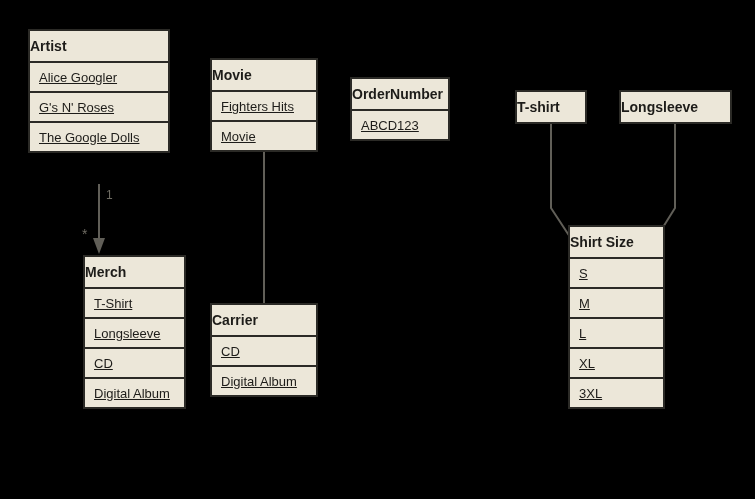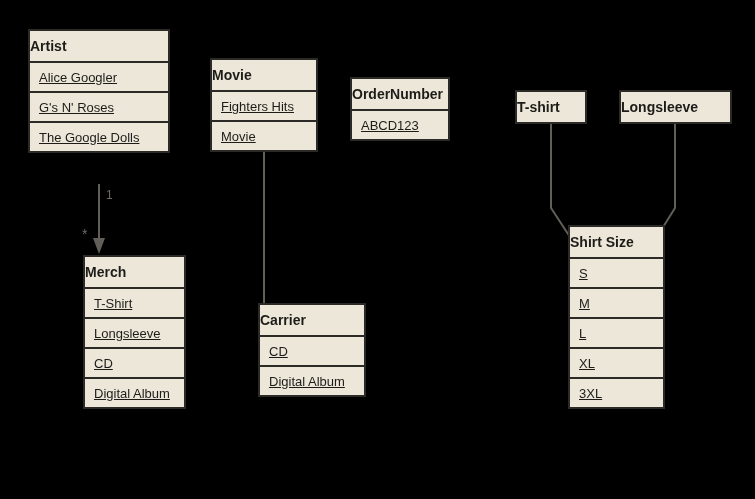--- a/index.html
+++ b/index.html
@@ -108,21 +108,21 @@
   </div>
 
   <div class="entity" style="left:43px; top:255px; width:103px;margin-left:40px;">
     <div class="ent-header">Merch</div>
     <div class="ent-row first">T-Shirt</div>
     <div class="ent-row">Longsleeve</div>
     <div class="ent-row">CD</div>
     <div class="ent-row">Digital Album</div>
   </div>
 
-  <div class="entity" style="left:210px; top:303px; width:108px;margin-left:48px;">
+  <div class="entity" style="left:210px; top:303px; width:108px;">
     <div class="ent-header">Carrier</div>
     <div class="ent-row first">CD</div>
     <div class="ent-row">Digital Album</div>
   </div>
 
   <div class="entity" style="left:568px; top:225px; width:97px;">
     <div class="ent-header">Shirt Size</div>
     <div class="ent-row">S</div>
     <div class="ent-row">M</div>
     <div class="ent-row">L</div>

